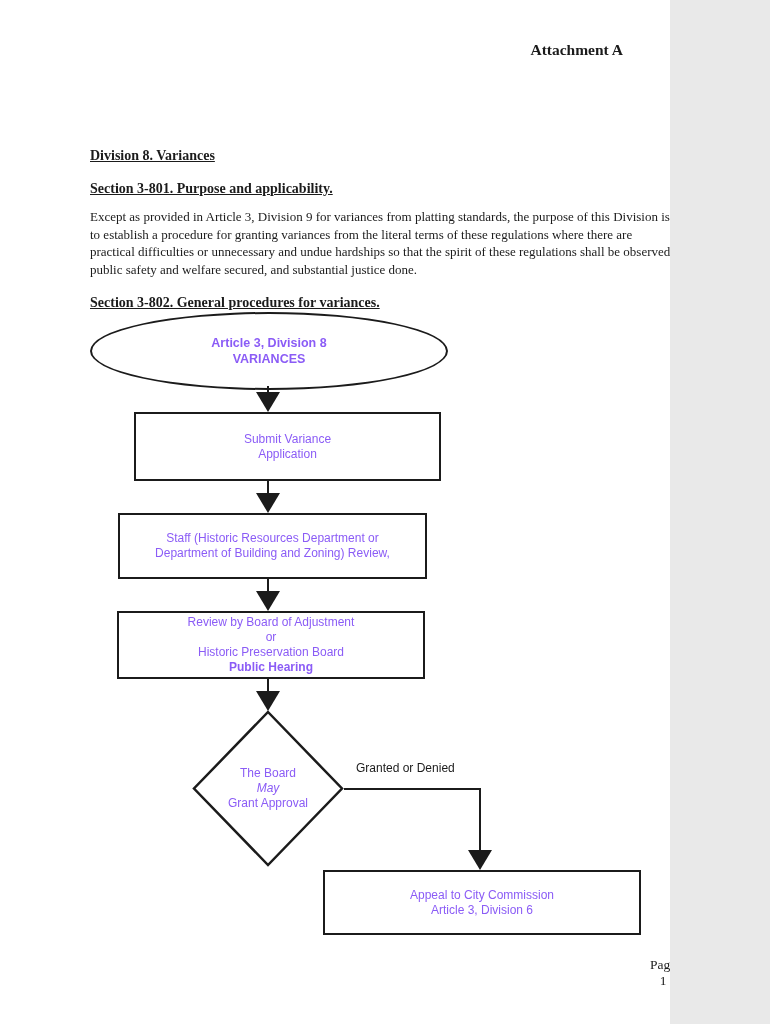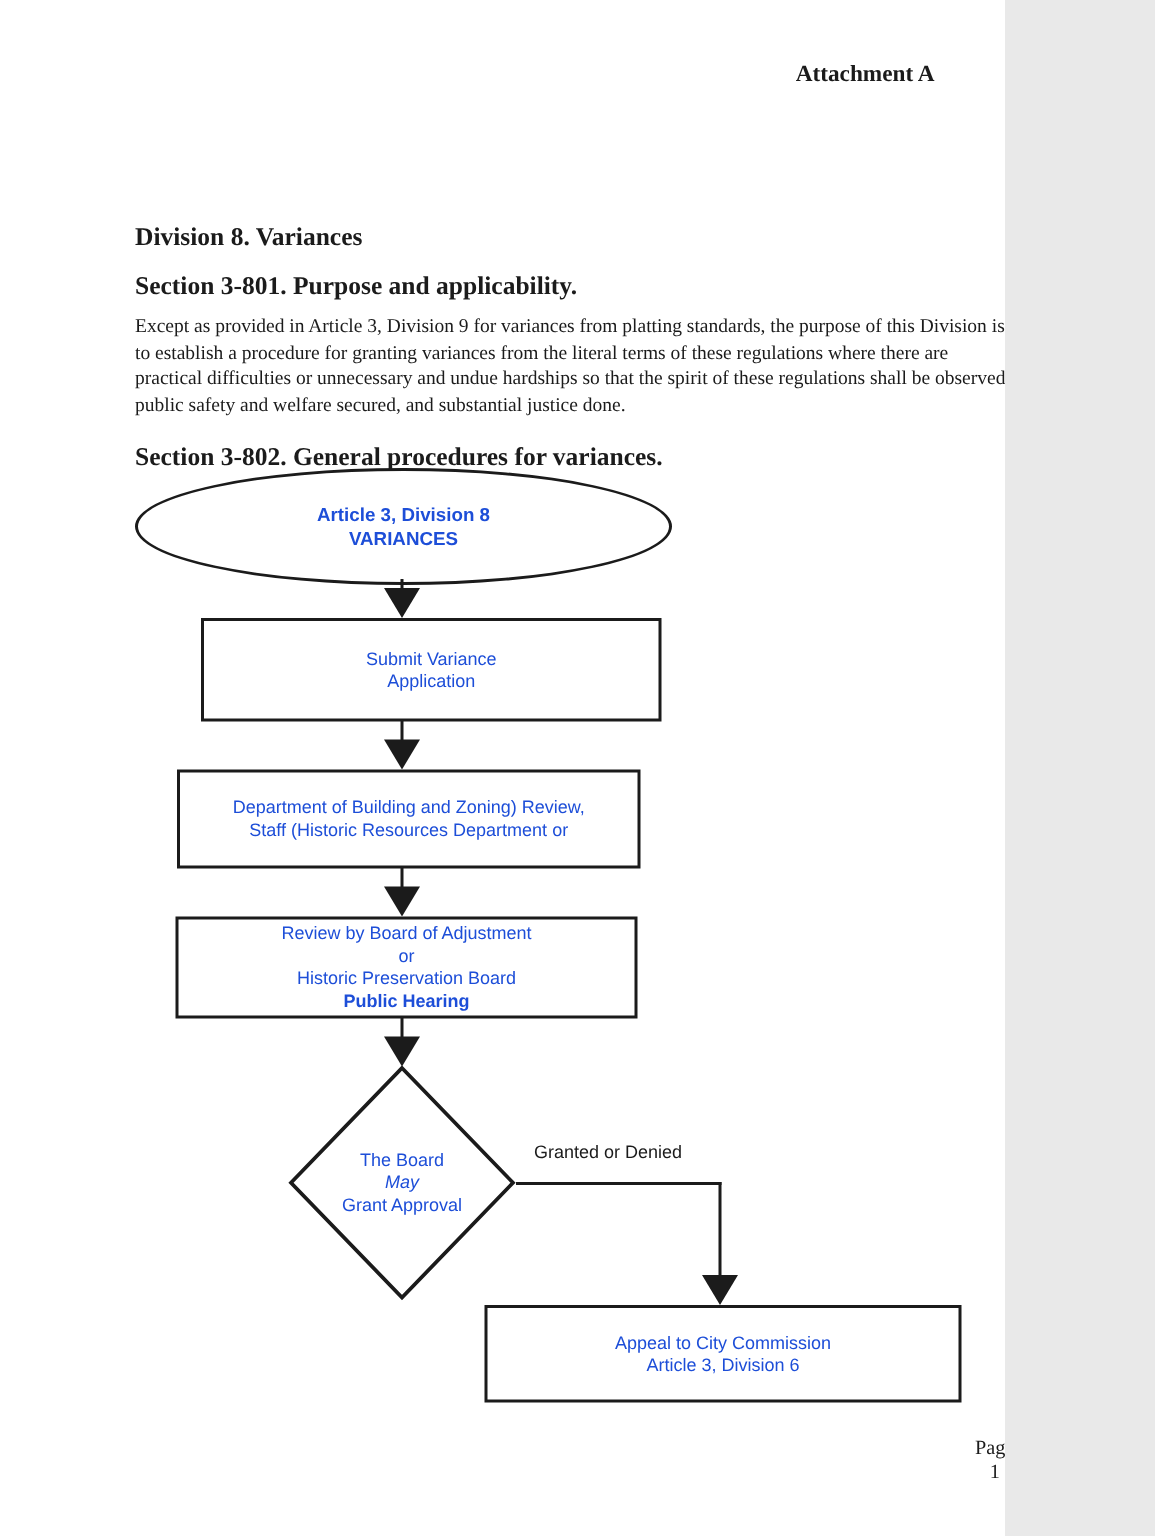--- a/index.html
+++ b/index.html
@@ -13,40 +13,40 @@
   }
   
   .attachment {
     position: absolute; top: 41px; right: 47px;
     font-family: "Liberation Serif", serif;
     font-weight: bold; font-size: 15.5px;
   }
   .h-bold {
     position: absolute; left: 90px;
     font-family: "Liberation Serif", serif;
-    font-weight: bold; font-size: 17px;
+    font-weight: bold; font-size: 14px; text-decoration: underline;
   }
   .h-division { top: 148px; }
   .h-801      { top: 181px; }
   .h-802      { top: 295px; }
   .body-para {
     position: absolute; left: 90px; top: 208px; width: 590px;
     font-size: 13px; line-height: 17.6px;
     font-family: "Liberation Serif", serif;
   }
   .pagenum {
     position: absolute; left: 650px; top: 957px;
     font-size: 13.5px; font-family: "Liberation Serif", serif; text-align: center;
   }
   
   .fc, .fc * { box-sizing: border-box; }
   .fc-text {
     font-family: "Liberation Sans", sans-serif;
     font-size: 12px; line-height: 15px; text-align: center;
-    color: #1d4ed8;
+    color: #8b5cf6;
   }
   .ellipse {
     position: absolute; left: 90px; top: 312px; width: 358px; height: 78px;
     border: 2px solid #1b1b1b; border-radius: 50%;
     background: #fff;
     display: flex; flex-direction: column; justify-content: center; align-items: center;
   }
   .ellipse .fc-line { font-weight: bold; font-size: 12.5px; line-height: 16px; }
   .fc-box {
     position: absolute;
@@ -116,22 +116,22 @@
 
     <div class="fc-box fc-text box-submit">
       <div>Submit Variance</div>
       <div>Application</div>
     </div>
 
     <div class="stem stem-2"></div>
     <div class="ahead head-2"></div>
 
     <div class="fc-box fc-text box-staff">
+      <div>Staff (Historic Resources Department or</div>
       <div>Department of Building and Zoning) Review,</div>
-      <div>Staff (Historic Resources Department or</div>
     </div>
 
     <div class="stem stem-3"></div>
     <div class="ahead head-3"></div>
 
     <div class="fc-box fc-text box-review">
       <div>Review by Board of Adjustment</div>
       <div>or</div>
       <div>Historic Preservation Board</div>
       <div class="bold-line">Public Hearing</div>

